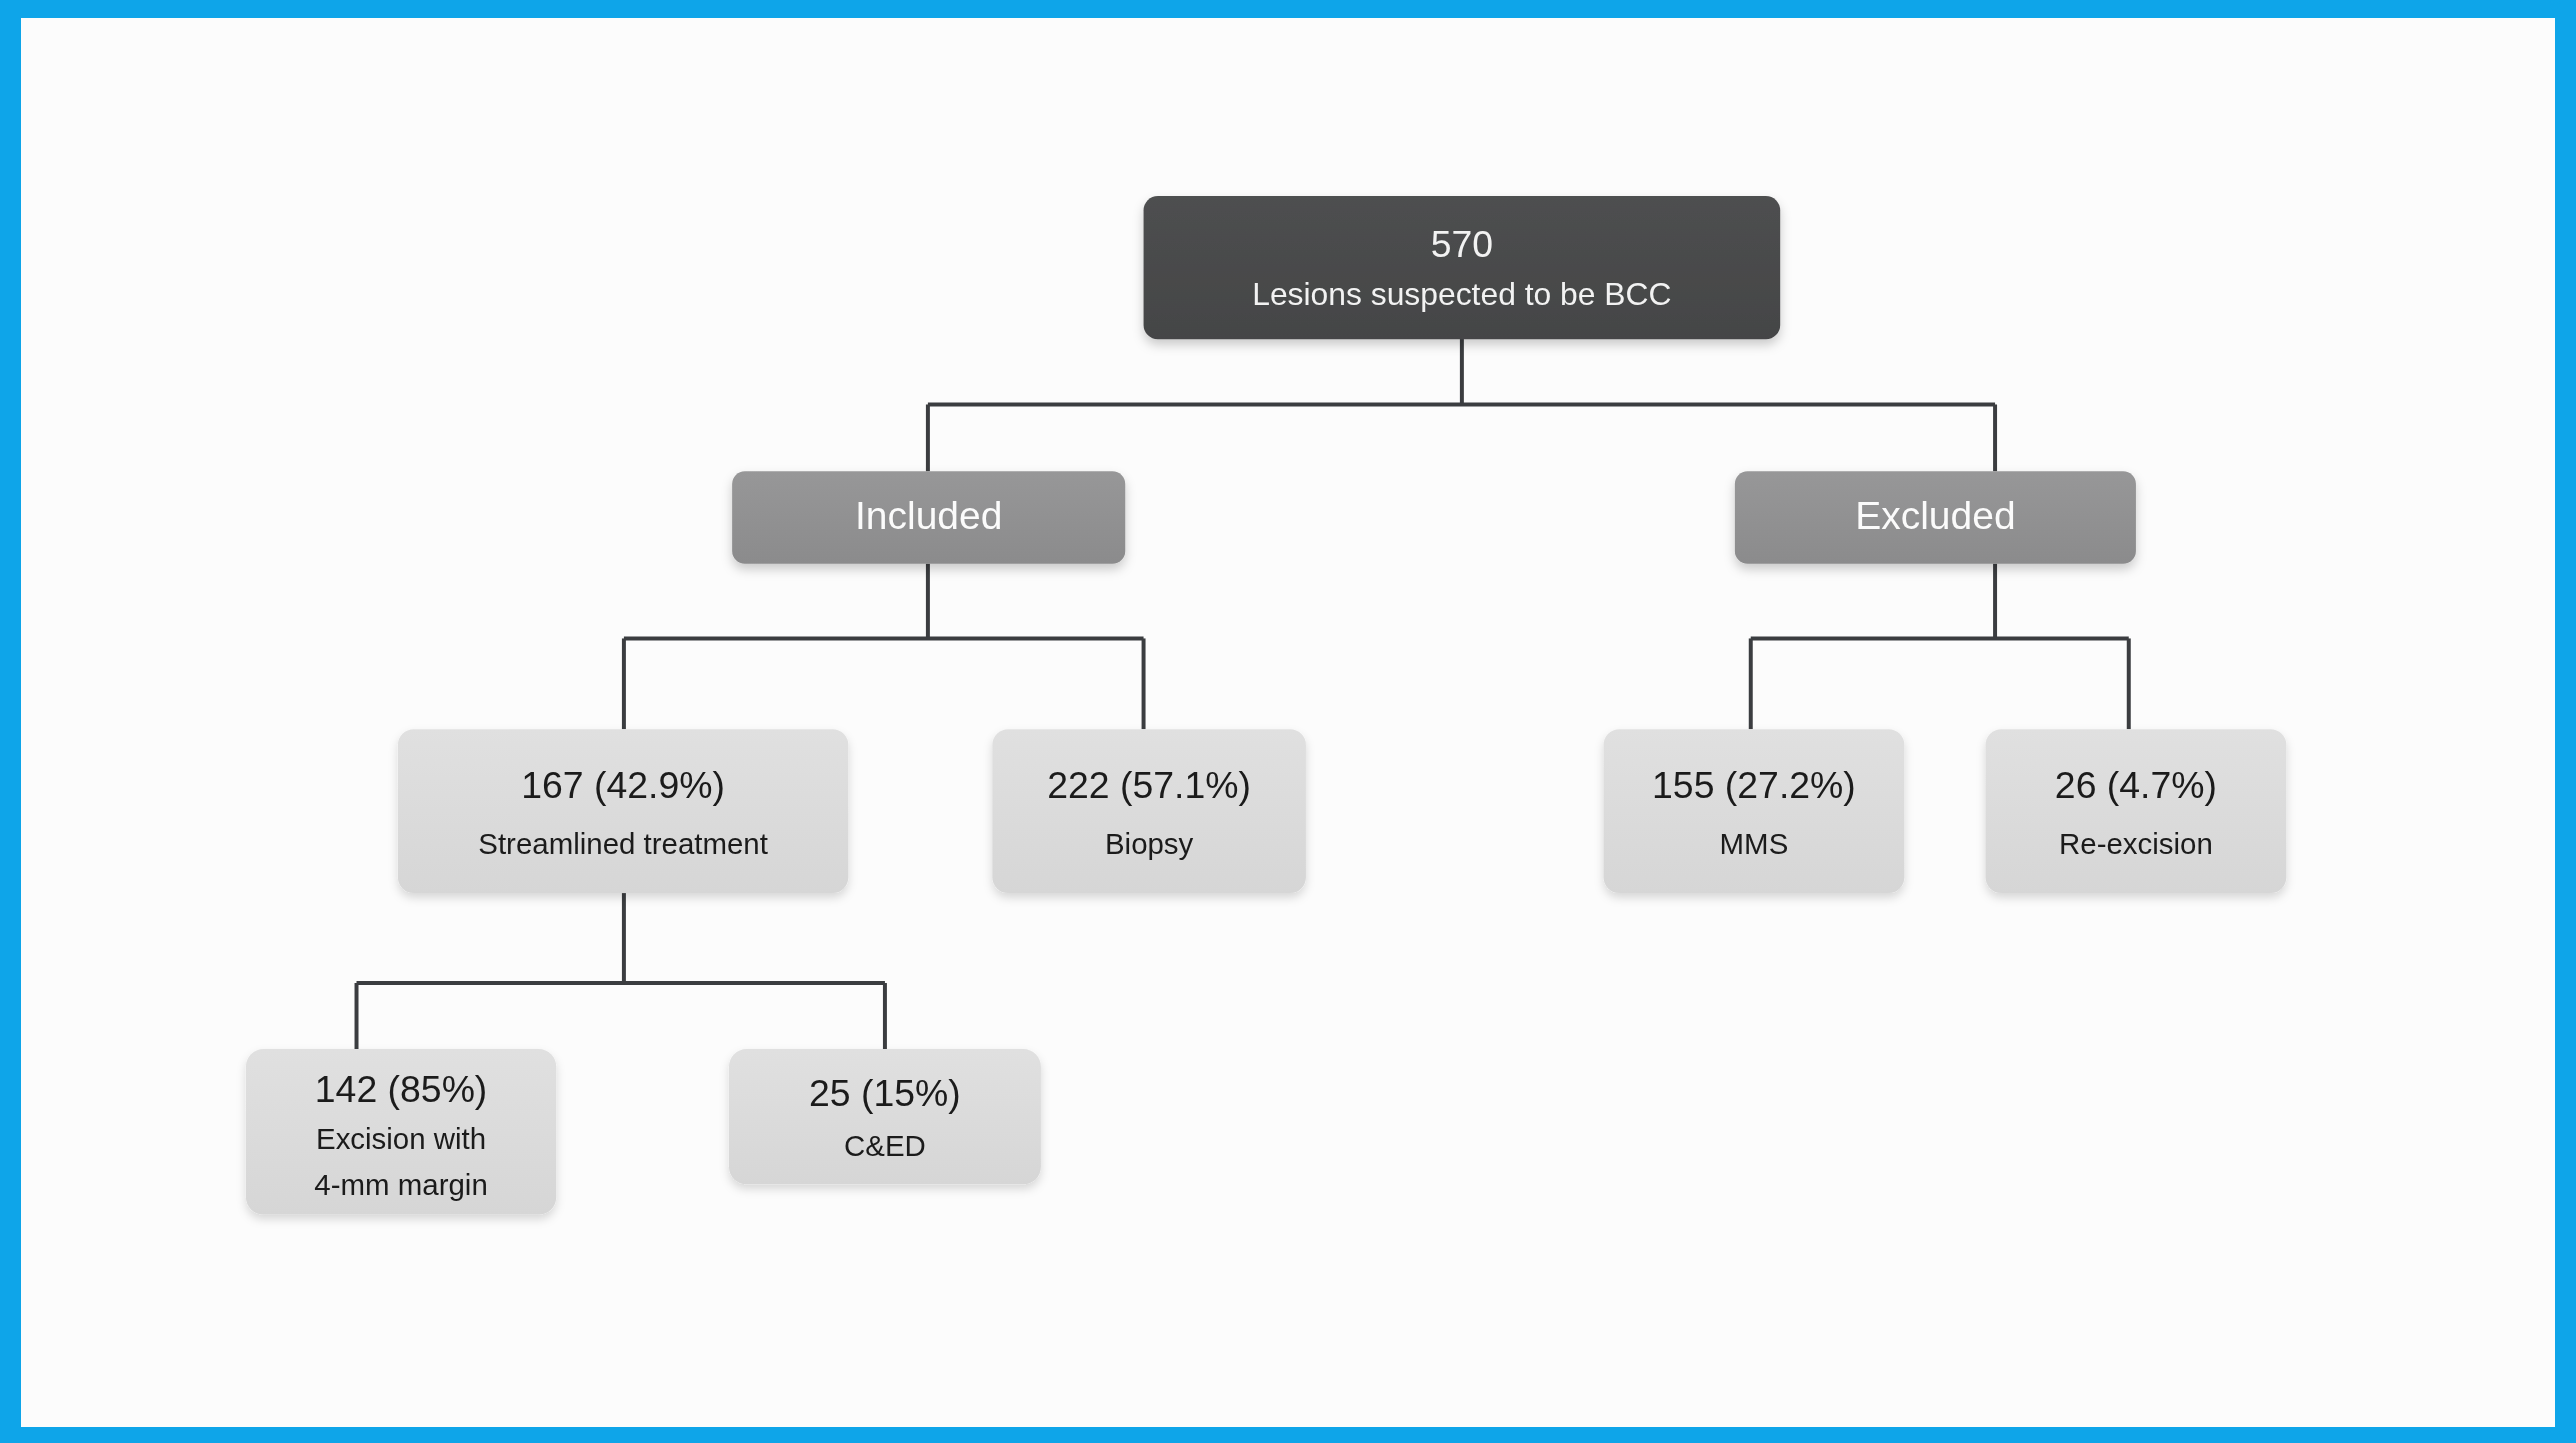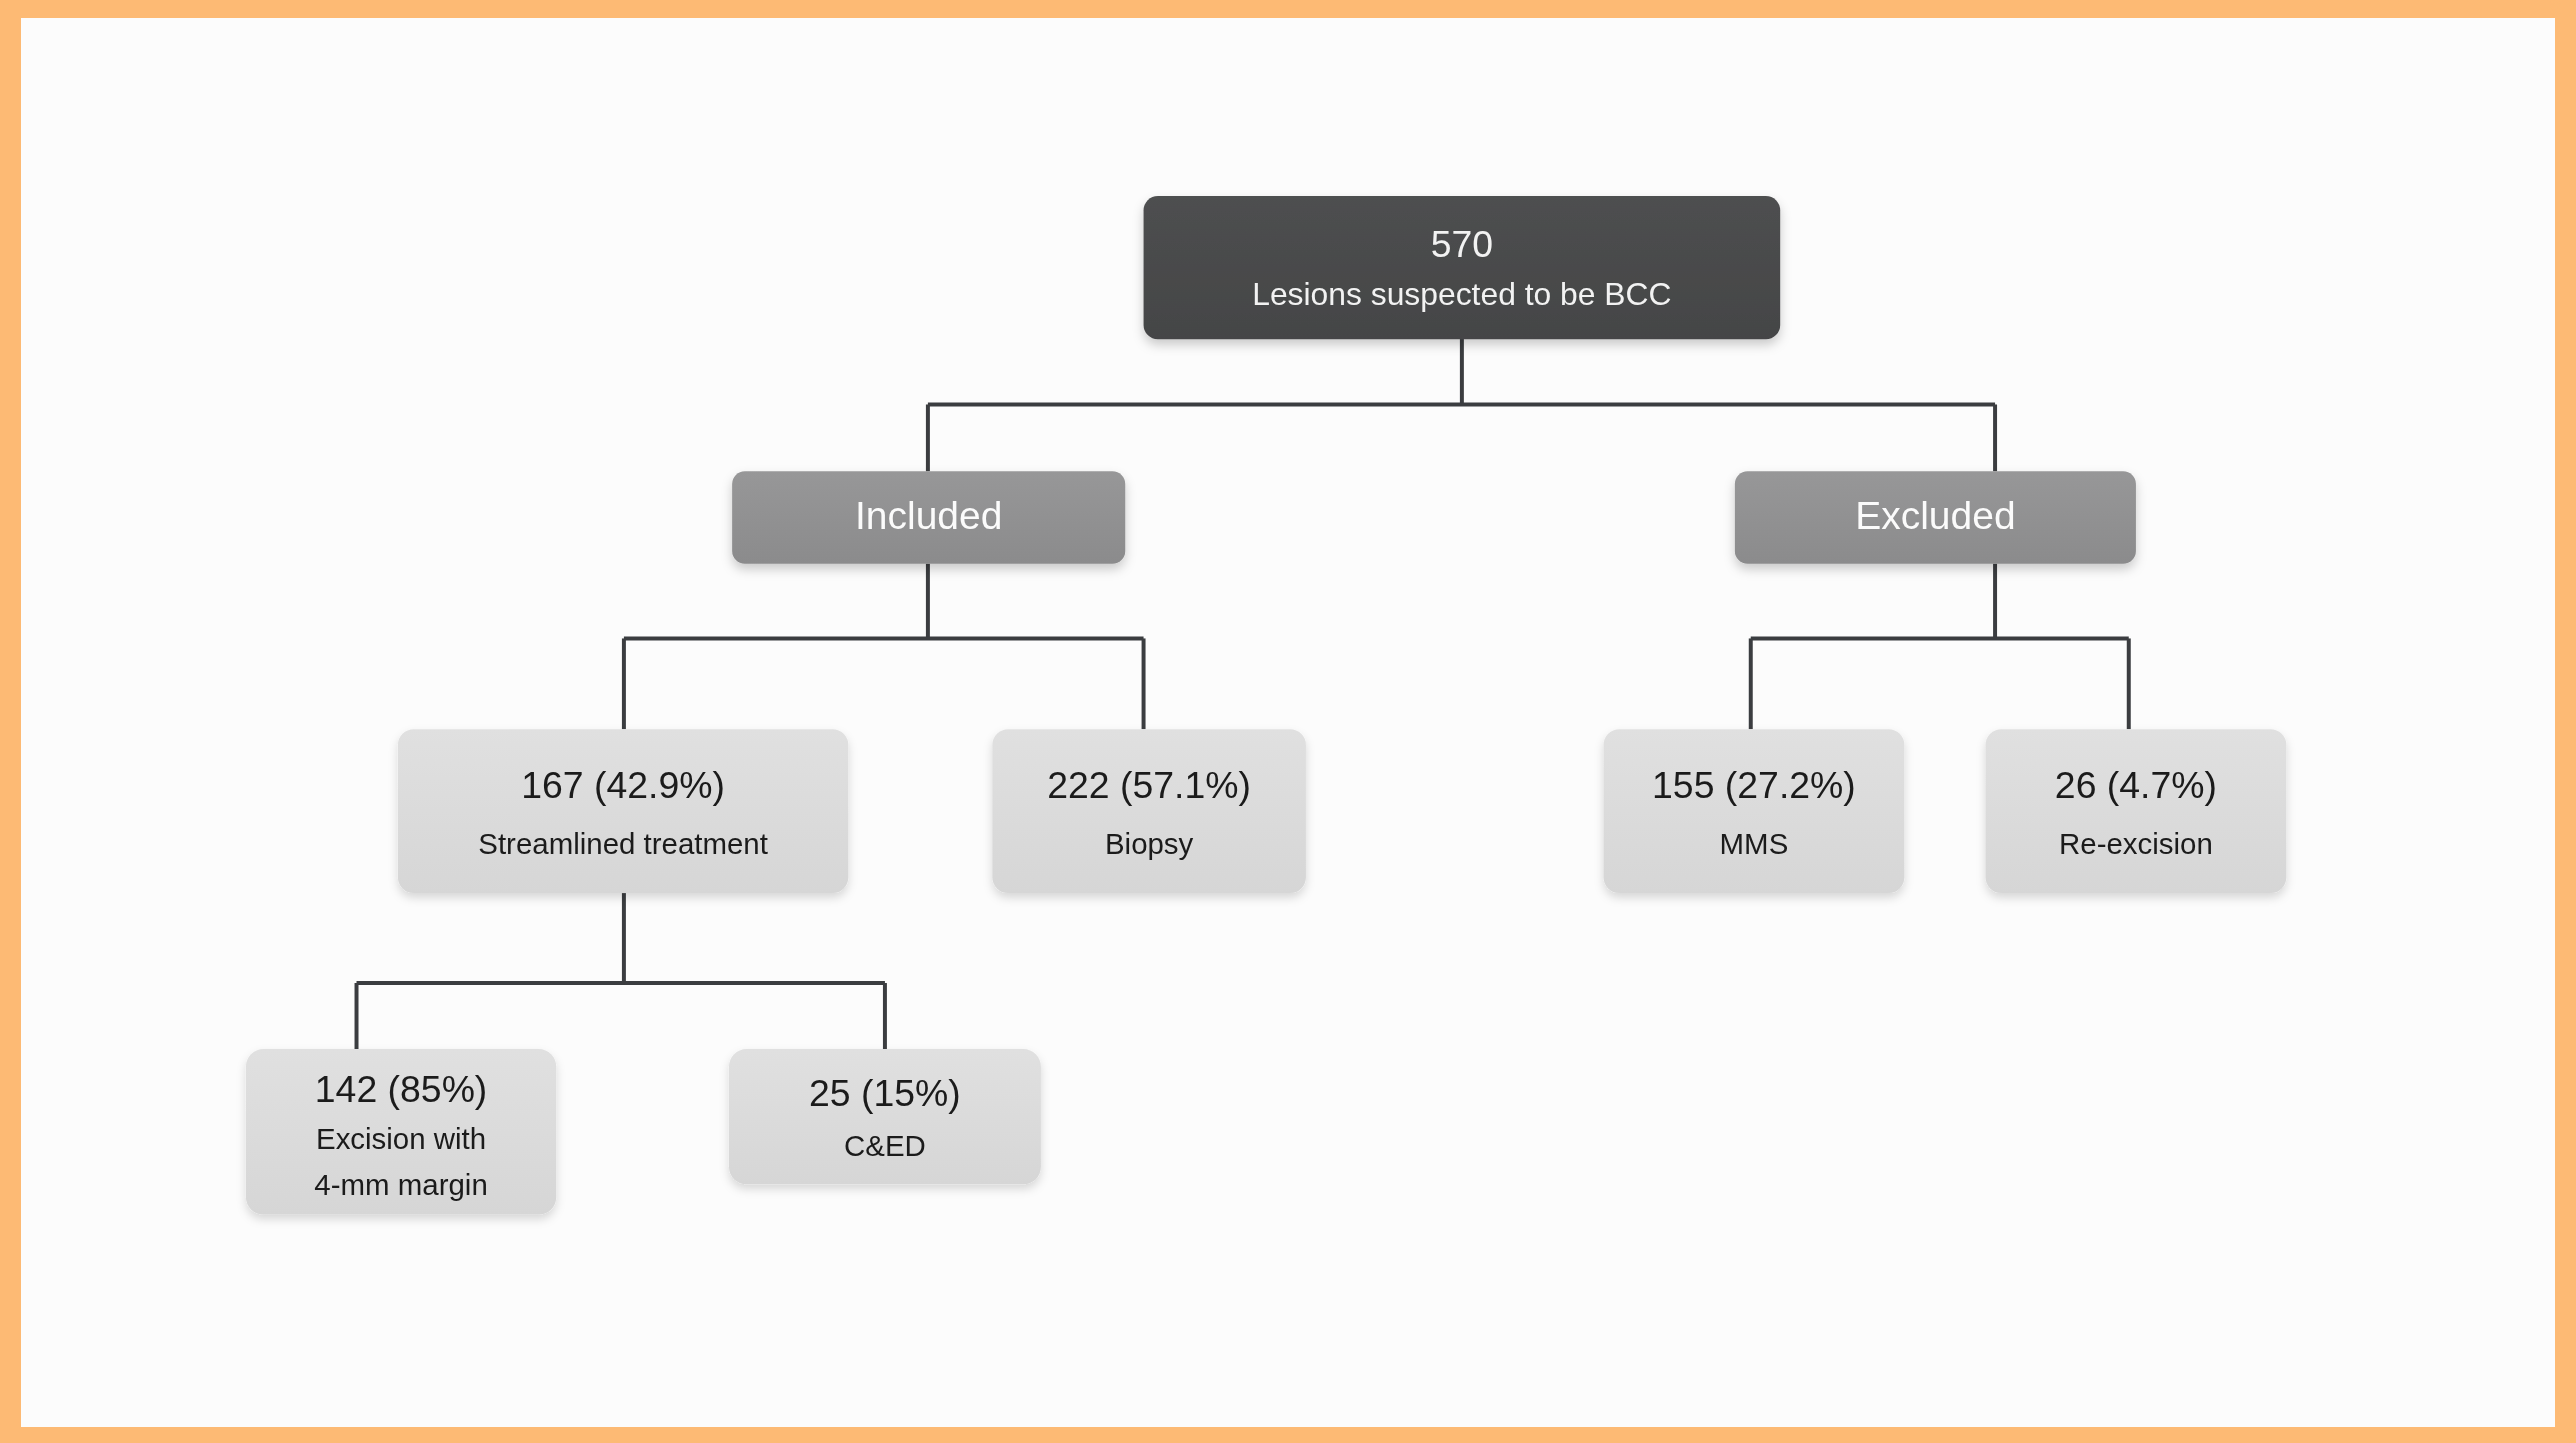--- a/index.html
+++ b/index.html
@@ -10,21 +10,21 @@
   body {
     width: 2576px;
     height: 1444px;
     font-family: "Liberation Sans", sans-serif;
     overflow: hidden;
   }
   #canvas-frame {
     position: relative;
     width: 2576px;
     height: 1444px;
-    background: #fdba74;
+    background: #0ea5e9;
     box-sizing: border-box;
   }
   #canvas-inner {
     position: absolute;
     left: 21px;
     top: 17.5px;
     right: 21px;
     bottom: 17.5px;
     background: #fcfcfc;
   }

